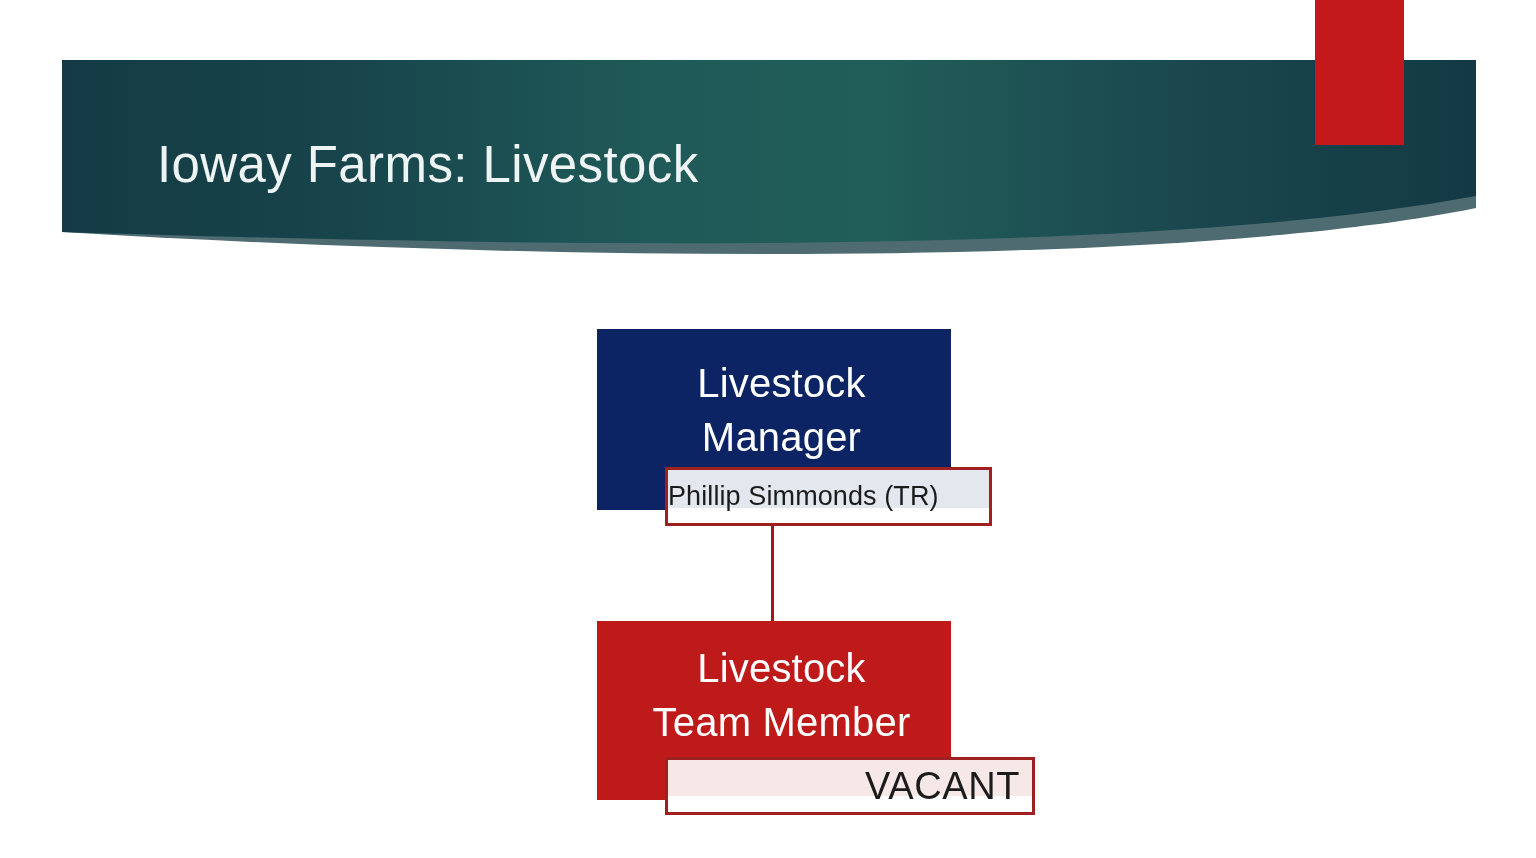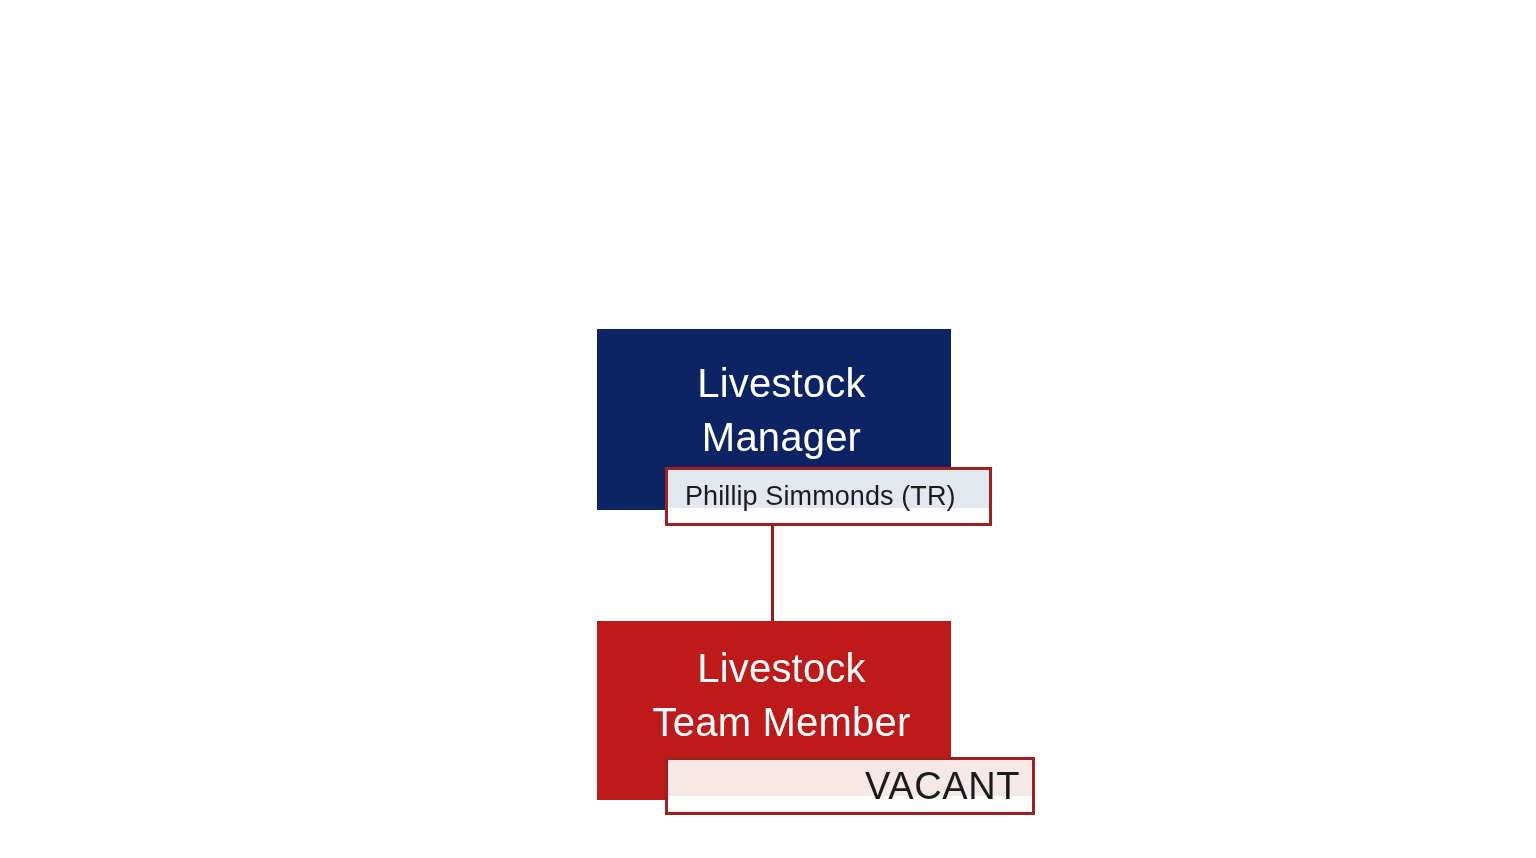--- a/index.html
+++ b/index.html
@@ -115,41 +115,65 @@
   }
   #manager-name {
     left: 665px;
     top: 467px;
     width: 327px;
     height: 59px;
     background: linear-gradient(to bottom, #e3e7ee 0%, #e3e7ee 72%, #ffffff 72%, #ffffff 100%);
     font-size: 27px;
     font-weight: 400;
     justify-content: flex-start;
-    padding-left: 17px;
+    padding-left: 0;
     letter-spacing: 0.1px;
   }
   #team-name {
     left: 665px;
     top: 757px;
     width: 370px;
     height: 58px;
     background: linear-gradient(to bottom, #f7e8e8 0%, #f7e8e8 70%, #ffffff 70%, #ffffff 100%);
     font-size: 38px;
     font-weight: 400;
     justify-content: flex-end;
     padding-right: 12px;
     letter-spacing: 0.6px;
   }
 </style>
 </head>
 <body>
 
 <div id="slide">
 
+  <div class="banner-wrap">
+    <svg class="banner-svg" width="1536" height="300" viewBox="0 0 1536 300">
+      <defs>
+        <linearGradient id="tealGrad" x1="0" y1="0" x2="1" y2="0">
+          <stop offset="0%" stop-color="#143b45"></stop>
+          <stop offset="18%" stop-color="#17434a"></stop>
+          <stop offset="42%" stop-color="#1f5a58"></stop>
+          <stop offset="58%" stop-color="#215d59"></stop>
+          <stop offset="80%" stop-color="#1a474e"></stop>
+          <stop offset="100%" stop-color="#133a44"></stop>
+        </linearGradient>
+      </defs>
+
+      <path d="M62,60 L1476,60 L1476,208
+               C1180,268 560,262 62,232 Z" fill="#4d6b71"></path>
+
+      <path d="M62,60 L1476,60 L1476,196
+               C1140,258 520,246 62,232 Z" fill="url(#tealGrad)"></path>
+
+      <rect x="1315" y="0" width="89" height="145" fill="#c3191b"></rect>
+    </svg>
+
+    <div class="banner-title">Ioway Farms: Livestock</div>
+  </div>
 
   <div class="connector"></div>
 
   <div class="node-box" id="manager-box">
     <span class="node-label">Livestock
 Manager</span>
   </div>
   <div class="name-plate" id="manager-name">Phillip Simmonds (TR)</div>
 
   <div class="node-box" id="team-box">

